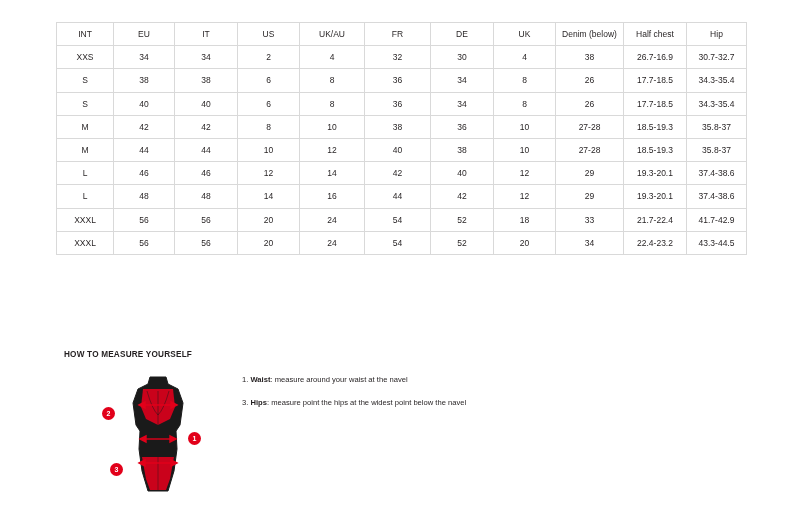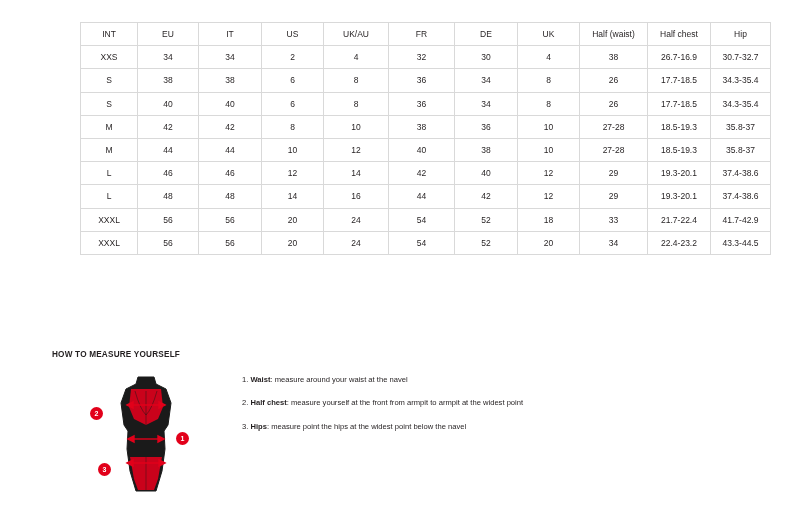--- a/index.html
+++ b/index.html
@@ -15,21 +15,21 @@
     overflow: hidden;
   }
   .page {
     position: relative;
     width: 798px;
     height: 519px;
   }
   
   .table-wrap {
     position: absolute;
-    left: 80px;
+    left: 56px;
     top: 22px;
     width: 670px;
   }
   table.size-table {
     border-collapse: collapse;
     width: 670px;
     table-layout: fixed;
   }
   table.size-table td,
   table.size-table th {
@@ -55,21 +55,21 @@
   col.c5 { width: 66px; }
   col.c6 { width: 63px; }
   col.c7 { width: 62px; }
   col.c8 { width: 68px; }
   col.c9 { width: 63px; }
   col.c10 { width: 60px; }
 
   
   .measure {
     position: absolute;
-    left: 52px;
+    left: 64px;
     top: 350px;
     width: 680px;
   }
   .measure-title {
     font-size: 8.2px;
     font-weight: bold;
     letter-spacing: 0.2px;
     color: #231f20;
     margin-bottom: 10px;
   }
@@ -79,21 +79,21 @@
     align-items: flex-start;
   }
   .figure-area {
     position: relative;
     width: 120px;
     height: 135px;
     margin-left: 36px;
     flex: none;
   }
   .steps {
-    margin-left: 34px;
+    margin-left: 22px;
     padding-top: 6px;
   }
   .step {
     font-size: 7.6px;
     line-height: 1.35;
     color: #231f20;
     margin-bottom: 13px;
     white-space: nowrap;
   }
   .step b { font-weight: bold; }
@@ -145,21 +145,21 @@
       <thead>
         <tr>
           <td>INT</td>
           <td>EU</td>
           <td>IT</td>
           <td>US</td>
           <td>UK/AU</td>
           <td>FR</td>
           <td>DE</td>
           <td>UK</td>
-          <td>Half (waist)</td>
+          <td>Denim (below)</td>
           <td>Half chest</td>
           <td>Hip</td>
         </tr>
       </thead>
       <tbody>
         <tr>
           <td>XXS</td>
           <td>34</td>
           <td>34</td>
           <td>2</td>
@@ -317,23 +317,20 @@
         <div class="bullet b1">1</div>
         <div class="bullet b2">2</div>
         <div class="bullet b3">3</div>
       </div>
 
       <div class="steps">
         <div class="step">
           <span>1. </span><b>Waist</b><span>: measure around your waist at the navel</span>
         </div>
         <div class="step">
-          <span>2. </span><b>Half chest</b><span>: measure yourself at the front from armpit to armpit at the widest point</span>
-        </div>
-        <div class="step">
           <span>3. </span><b>Hips</b><span>: measure point the hips at the widest point below the navel</span>
         </div>
       </div>
 
     </div>
   </div>
 
 </div>
 
 </body></html>

